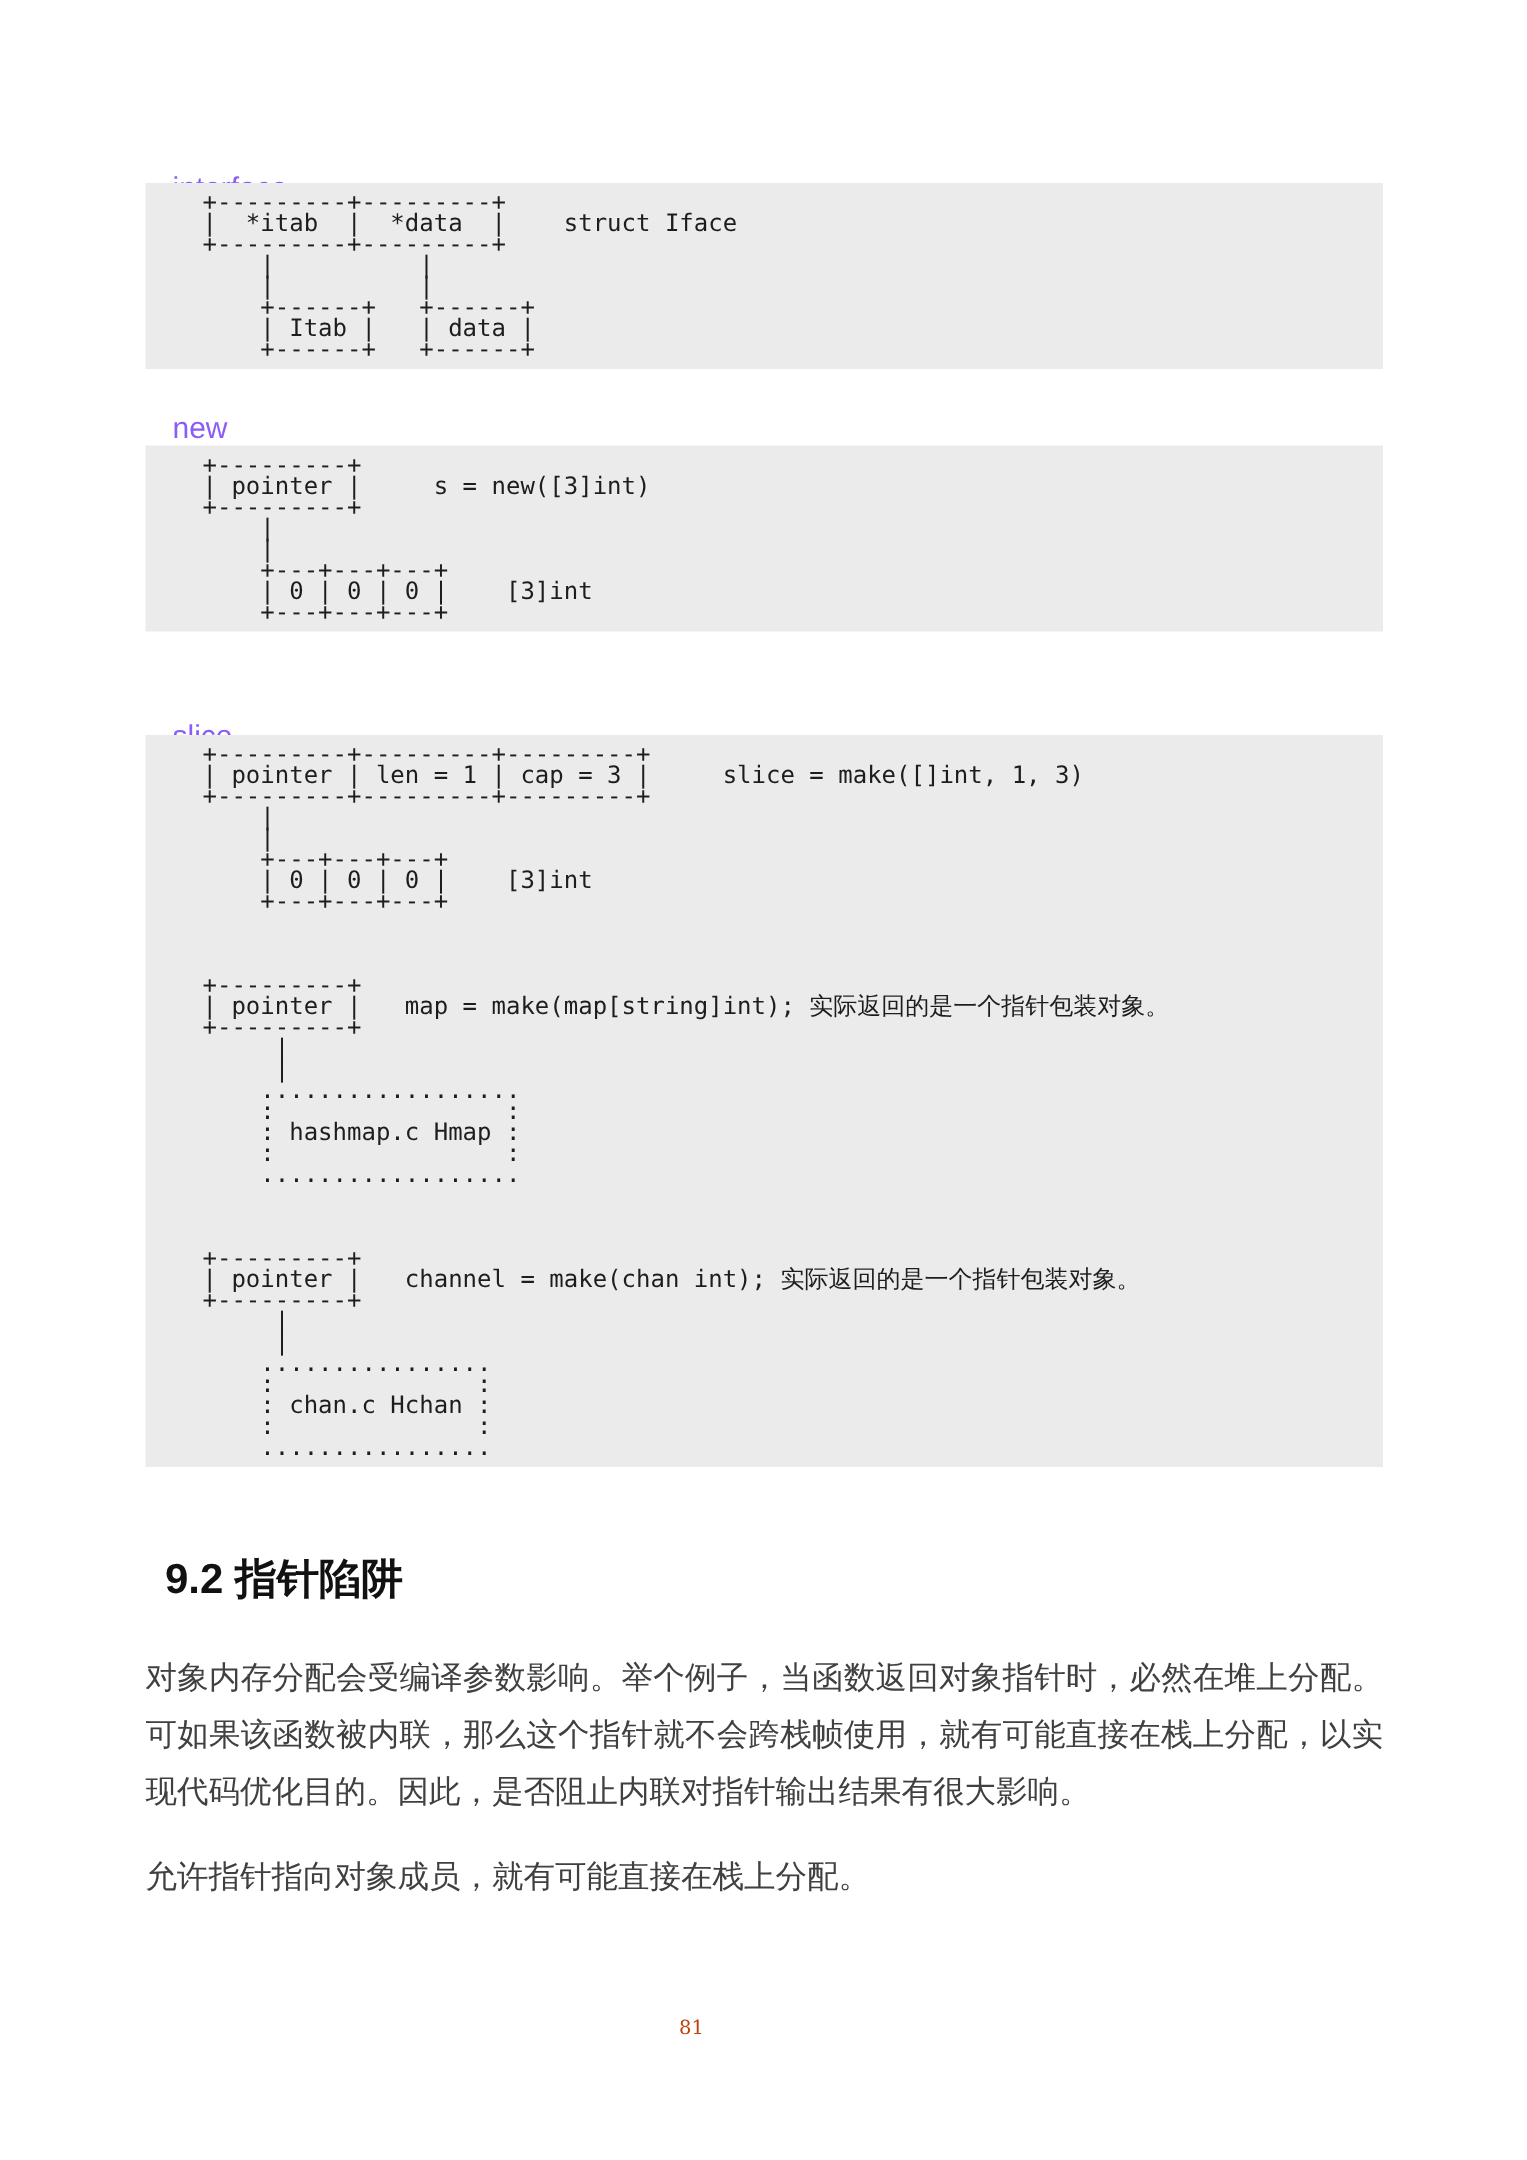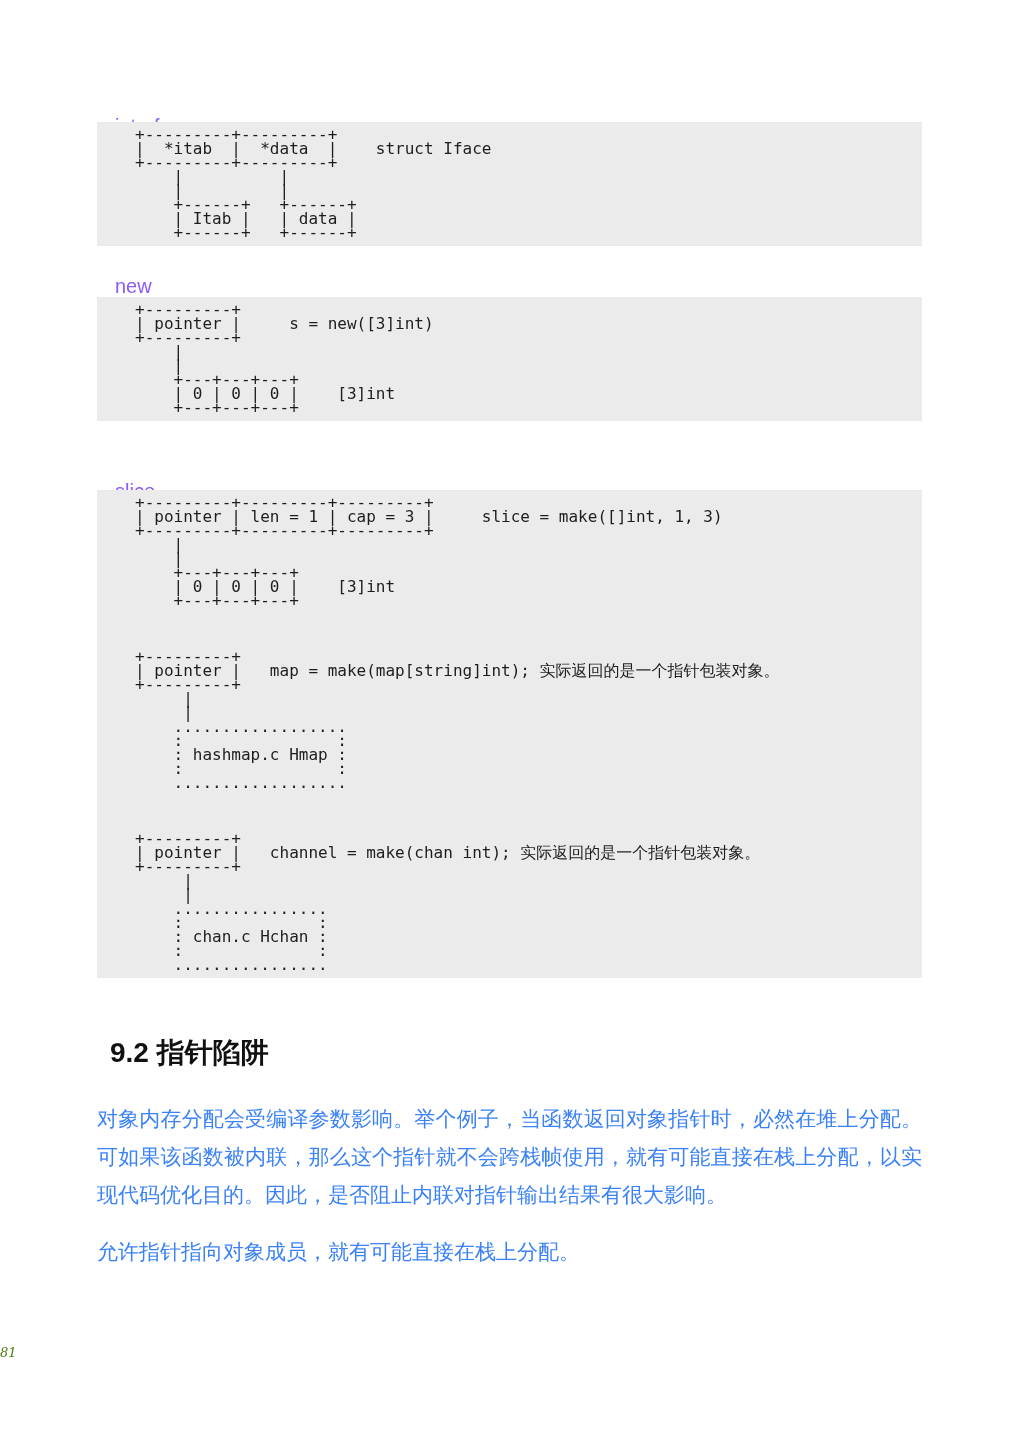--- a/index.html
+++ b/index.html
@@ -37,30 +37,29 @@
   }
   .sec-title {
     position:absolute; left:110px; margin:0;
     font-size:28px; line-height:34px; font-weight:700;
     color:#111111;
   }
   .body-p {
     position:absolute; left:97px; margin:0;
     width:825px;
     font-size:21px; line-height:38px;
-    color:#3b82f6;
+    color:#404040;
     text-align:justify;
   }
   .pg-number {
     position:absolute; top:1345px; left:0; right:96px;
-    text-align:left;
+    text-align:center;
     font-family:"DejaVu Serif", serif;
-    font-style:italic;
     font-size:13px;
-    color:#4d7c0f;
+    color:#c2410c;
   }
 </style>
 </head>
 <body>
 
 <div class="page">
 
 
   <h3 class="code-h" style="top:96px">interface</h3>
   <pre class="code" style="top:122px">+---------+---------+

